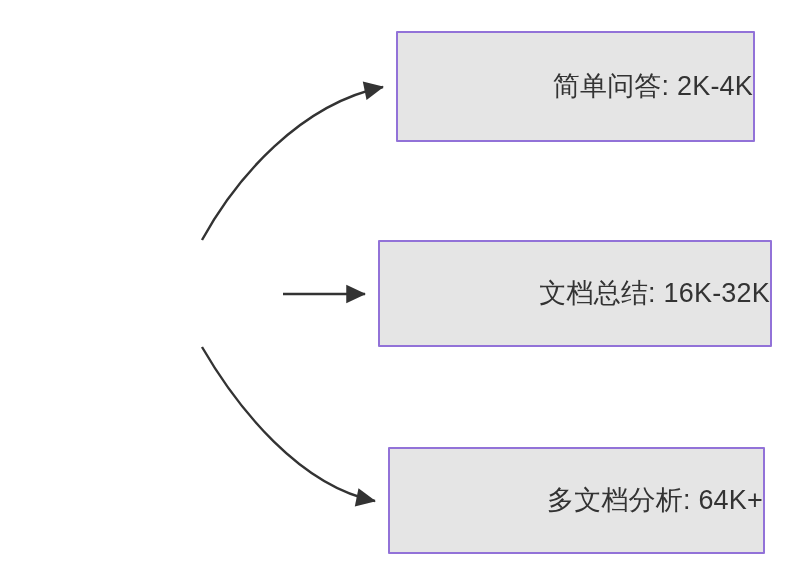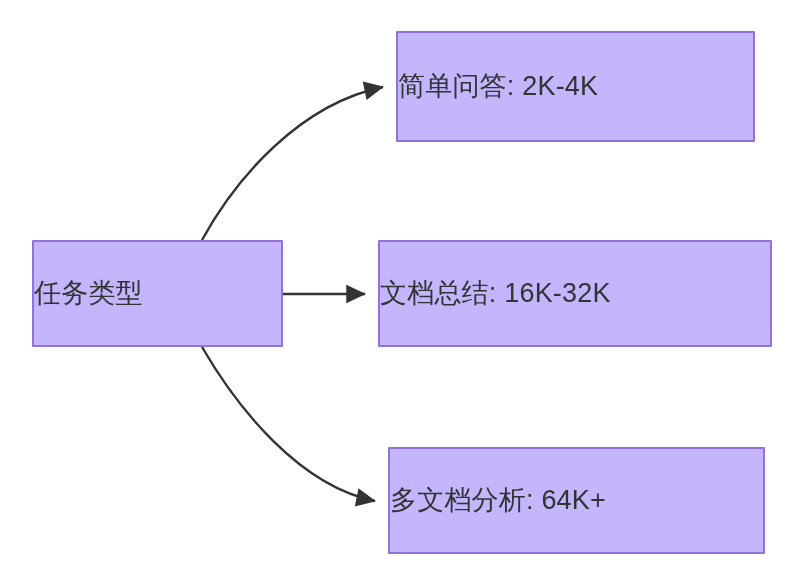--- a/index.html
+++ b/index.html
@@ -20,26 +20,26 @@
   #edge-layer {
     position: absolute;
     left: 0;
     top: 0;
     width: 787px;
     height: 572px;
   }
   .node {
     position: absolute;
     box-sizing: border-box;
-    background: #c4b5fd;
+    background: #e5e5e5;
     border: 2px solid #9272d8;
     border-radius: 1px;
     display: flex;
     align-items: center;
-    justify-content: flex-start;
+    justify-content: flex-end;
   }
   .node-label {
     color: #333333;
     font-size: 27px;
     line-height: 1.2;
     letter-spacing: 0.2px;
     white-space: nowrap;
     font-family: "Liberation Sans", "DejaVu Sans", sans-serif;
   }
   #node-root {
@@ -79,23 +79,20 @@
       </marker>
     </defs>
 
     <path d="M 202 240 C 236 178, 300 104, 383 87" fill="none" stroke="#333333" stroke-width="2.4" marker-end="url(#arrowhead)"></path>
 
     <path d="M 283 294 L 365 294" fill="none" stroke="#333333" stroke-width="2.4" marker-end="url(#arrowhead)"></path>
 
     <path d="M 202 347 C 238 409, 300 486, 375 501" fill="none" stroke="#333333" stroke-width="2.4" marker-end="url(#arrowhead)"></path>
   </svg>
 
-  <div class="node" id="node-root">
-    <span class="node-label">任务类型</span>
-  </div>
 
   <div class="node" id="node-qa">
     <span class="node-label">简单问答: 2K-4K</span>
   </div>
 
   <div class="node" id="node-summary">
     <span class="node-label">文档总结: 16K-32K</span>
   </div>
 
   <div class="node" id="node-multidoc">

